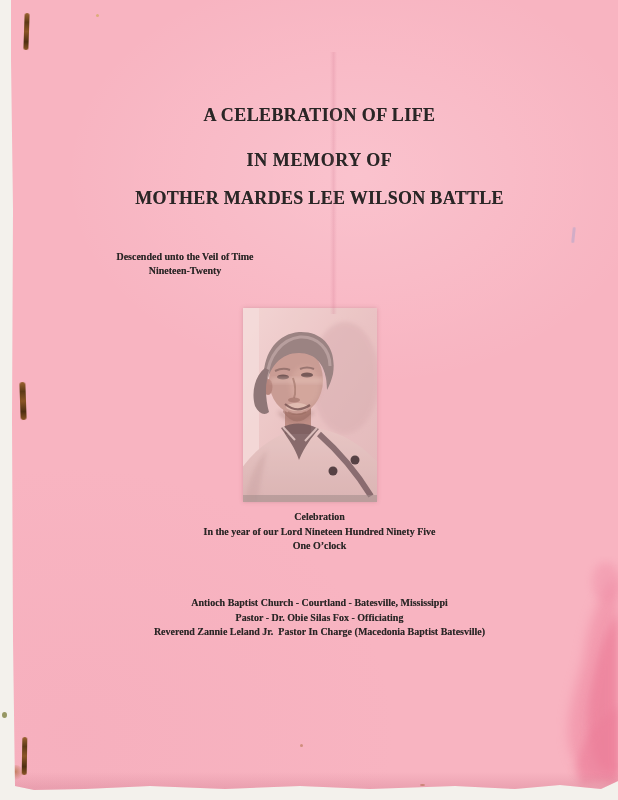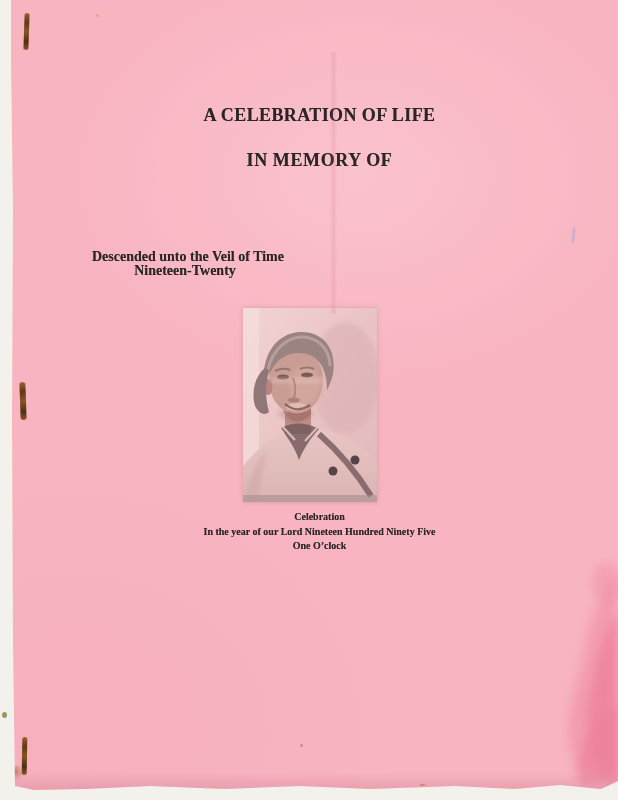--- a/index.html
+++ b/index.html
@@ -31,21 +31,21 @@
     position:absolute;left:11px;width:607px;padding-left:10px;box-sizing:border-box;
     text-align:center;font-weight:700;color:#2a2626;
     text-shadow:0 0 0.4px rgba(42,38,38,0.55);
     white-space:nowrap;
   }
   .t1{top:105px;font-size:18px;letter-spacing:0.4px;}
   .t2{top:150px;font-size:18px;letter-spacing:0.6px;text-align:center;}
   .t3{top:188px;font-size:18px;letter-spacing:0.3px;}
   .col{
     position:absolute;top:250px;font-weight:700;color:#2a2626;
-    font-size:14px;line-height:14px;text-align:center;
+    font-size:10px;line-height:14px;text-align:center;
     text-shadow:0 0 0.3px rgba(42,38,38,0.5);white-space:nowrap;
   }
   .col-left{left:92px;width:186px;}
   .col-right{left:344px;width:184px;}
   .caption{
     position:absolute;left:11px;width:607px;padding-left:10px;box-sizing:border-box;
     text-align:center;font-weight:700;color:#2a2626;
     font-size:10px;line-height:14.7px;
     text-shadow:0 0 0.3px rgba(42,38,38,0.5);white-space:nowrap;
   }
@@ -89,20 +89,21 @@
   .stain{position:absolute;right:0;top:556px;width:96px;height:244px;}
 </style>
 </head>
 <body>
 
 <div class="scan">
   <div class="paper">
 
     <div class="tline t1">A CELEBRATION OF LIFE</div>
     <div class="tline t2">IN MEMORY OF</div>
+    <div class="tline t3">MOTHER MARDES LEE WILSON BATTLE</div>
 
     <div class="col col-left">
       <div>Descended unto the Veil of Time</div>
       <div>Nineteen-Twenty</div>
     </div>
 
     <div class="photo">
       <svg viewBox="0 0 134 194" width="134" height="194" xmlns="http://www.w3.org/2000/svg">
         <defs>
           <linearGradient id="pbg" x1="0" y1="0" x2="1" y2="1">
@@ -163,20 +164,25 @@
         <rect y="187" width="134" height="7" fill="#a28c8a" opacity="0.55" filter="url(#pblur1)"></rect>
       </svg>
     </div>
 
     <div class="caption celebration">
       <div>Celebration</div>
       <div>In the year of our Lord Nineteen Hundred Ninety Five</div>
       <div>One O’clock</div>
     </div>
 
+    <div class="caption venue">
+      <div>Antioch Baptist Church - Courtland - Batesville, Mississippi</div>
+      <div>Pastor - Dr. Obie Silas Fox - Officiating</div>
+      <div>Reverend Zannie Leland Jr.&nbsp; Pastor In Charge (Macedonia Baptist Batesville)</div>
+    </div>
 
     <div class="staple s-top"></div>
     <div class="staple s-mid"></div>
     <div class="staple s-bottom"></div>
     <div class="rust-blob"></div>
     <div class="crease"></div>
     <div class="blue-dash"></div>
     <div class="speck sp1"></div>
     <div class="speck sp2"></div>
     <div class="speck sp3"></div>

